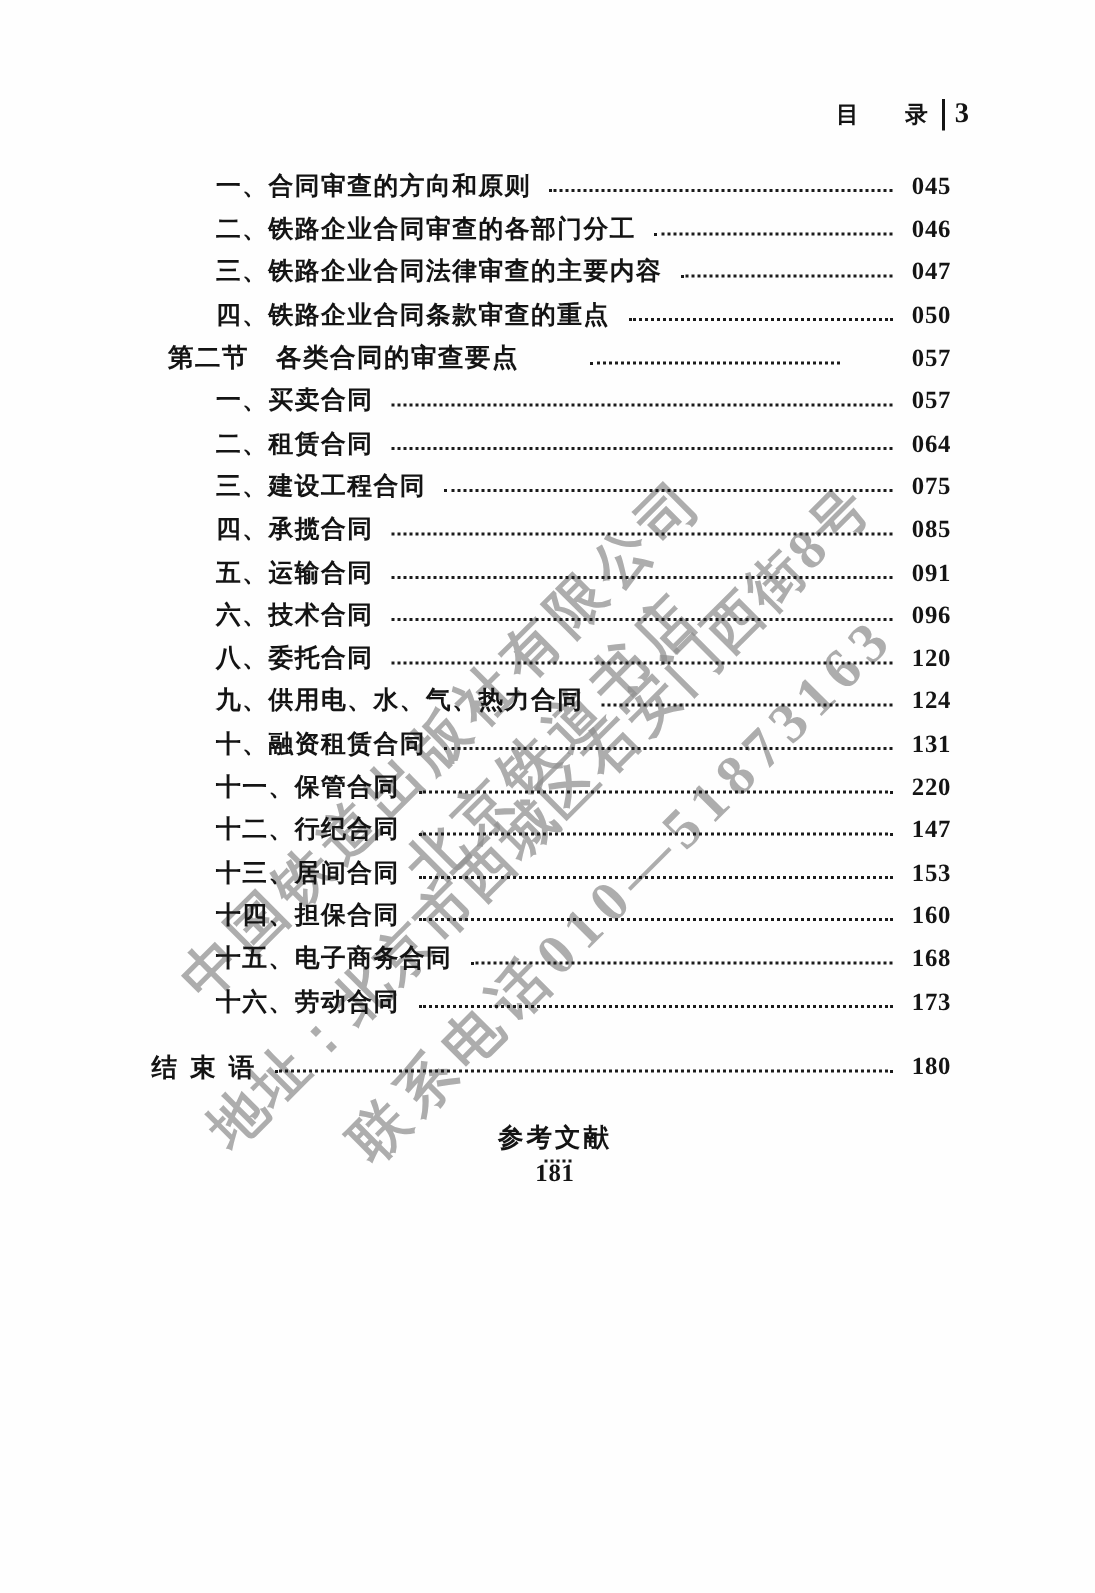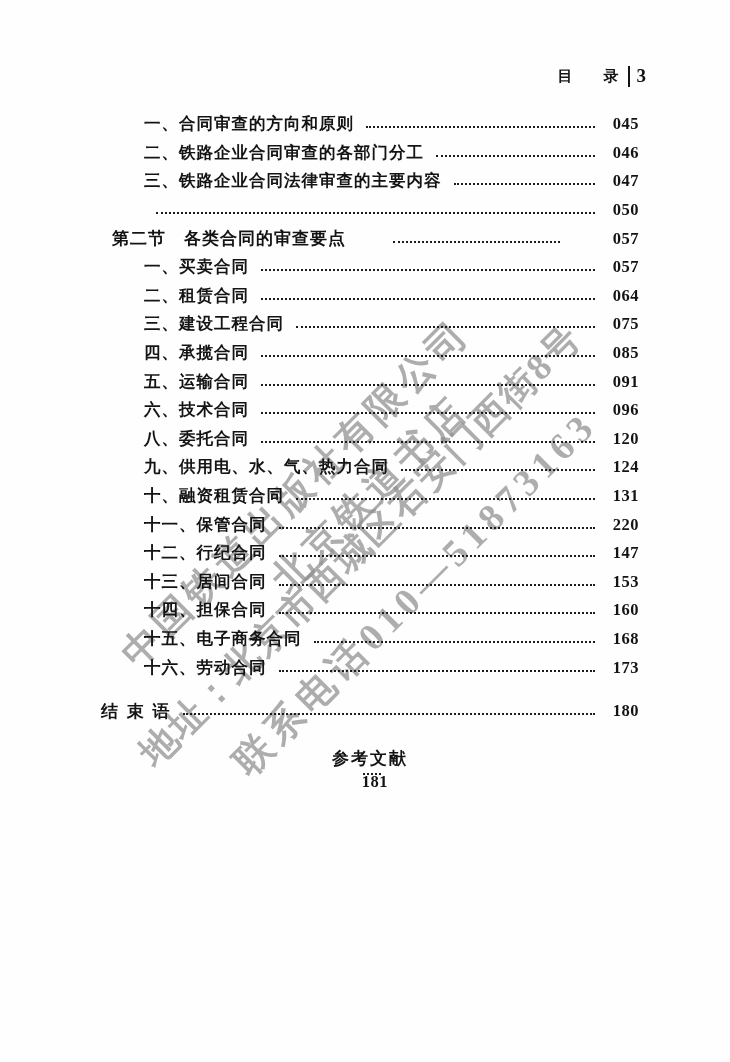--- a/index.html
+++ b/index.html
@@ -47,21 +47,21 @@
   .row.chapter .label{
     font-family:"Liberation Sans","DejaVu Sans",sans-serif;
     font-weight:700;font-size:17px;letter-spacing:2px;
   }
   .dots{
     flex:1 1 auto;min-width:18px;height:0;
     margin:0 8px 0 12px;position:relative;top:3px;
     border-bottom:2.6px dotted #1b1b1b;
   }
   .pagenum{
-    flex:none;width:36px;text-align:right;
+    flex:none;width:36px;text-align:center;
     font-weight:600;font-size:16.5px;letter-spacing:.5px;
   }
 </style>
 </head>
 <body>
 
 <div class="page">
 
   <div class="watermark-layer">
       <div class="wm-line wm-0" style="color: rgb(143, 143, 143);">中国铁道出版社有限公司</div>
@@ -91,20 +91,21 @@
     <span class="pagenum">046</span>
   </div>
 
   <div class="row sub">
     <span class="label">三、铁路企业合同法律审查的主要内容</span>
     <span class="dots"></span>
     <span class="pagenum">047</span>
   </div>
 
   <div class="row sub">
+    <span class="label">四、铁路企业合同条款审查的重点</span>
     <span class="dots"></span>
     <span class="pagenum">050</span>
   </div>
 
   <div class="row section">
     <span class="label">第二节　各类合同的审查要点</span>
     <span class="dots"></span>
     <span class="pagenum">057</span>
   </div>
 

